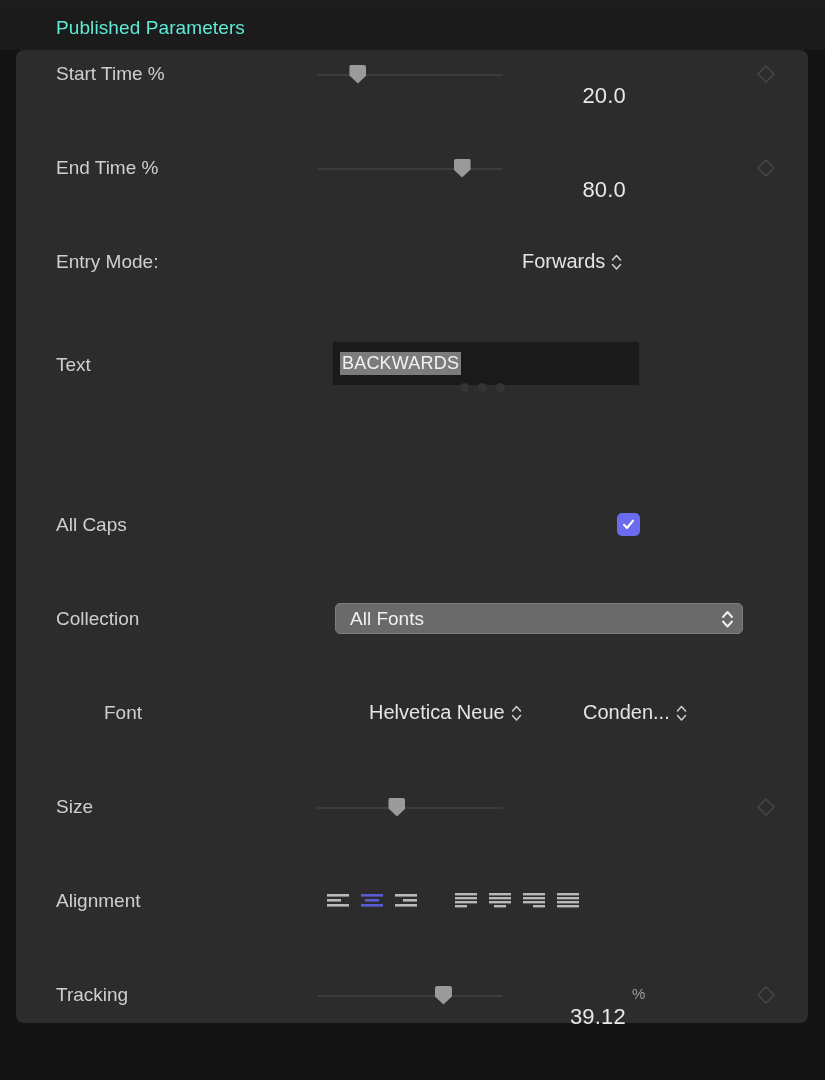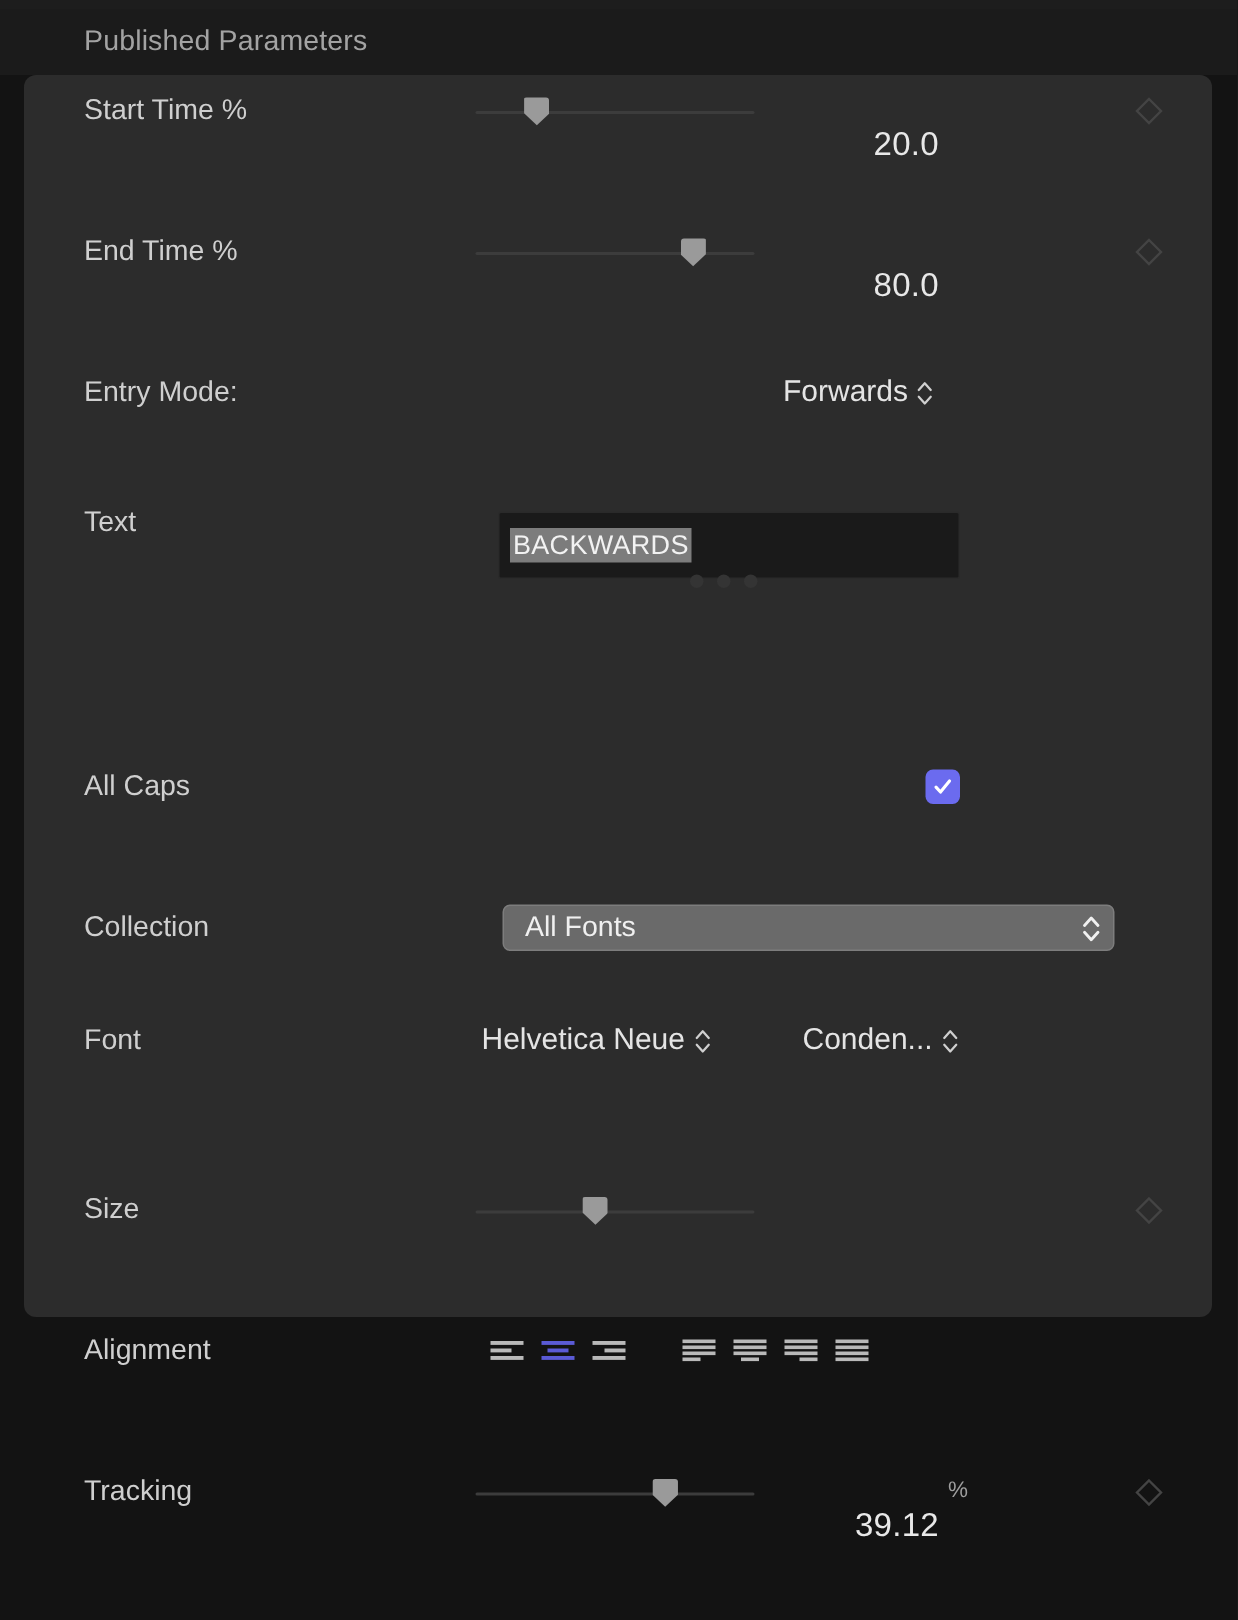--- a/index.html
+++ b/index.html
@@ -13,48 +13,48 @@
 
   
   .top-strip { height:6px; background:#1d1d1d; }
   .panel-header {
     height:44px;
     background:#1b1b1b;
     display:flex; align-items:center;
     padding-left:56px;
   }
   .panel-header .title {
-    color:#a3a3a3; font-size:19px; letter-spacing:.1px;
+    color:#5eead4; font-size:19px; letter-spacing:.1px;
   }
 
   
   .param-panel {
     position:absolute;
     left:16px; top:50px;
-    width:792px; height:828px;
+    width:792px; height:973px;
     background:#2c2c2c;
     border-radius:8px;
   }
 
   .row {
     position:relative;
     height:47px;
     display:flex;
     align-items:center;
   }
   .row.tall { height:76px; align-items:flex-start; }
 
   .label {
     position:absolute;
     left:40px;
     color:#cfcfcf;
     font-size:19px;
     white-space:nowrap;
   }
-  .row.tall .label { top:6px;text-align:center; }
+  .row.tall .label { top:22px;text-align:center; }
 
   
   .slider {
     position:absolute;
     left:301px;
     width:186px;
     height:26px;
   }
   .slider .track {
     position:absolute;
@@ -261,21 +261,21 @@
       <span class="sel-label">All Fonts</span>
       <span class="chev">
         <svg width="13" height="22" viewBox="0 0 13 22">
             <path d="M2 9 L6.5 4 L11 9" fill="none" stroke="#f0f0f0" stroke-width="1.9" stroke-linecap="round" stroke-linejoin="round"></path>
             <path d="M2 13.5 L6.5 18.5 L11 13.5" fill="none" stroke="#f0f0f0" stroke-width="1.9" stroke-linecap="round" stroke-linejoin="round"></path>
           </svg>
       </span>
     </div>
   </div>
 
-  <div class="row" style="top:309px;">
+  <div class="row" style="top:328px;margin-left:48px;">
     <span class="label">Font</span>
     <div class="popup-plain" style="left:305px;">
       <span>Helvetica Neue</span>
       <span class="chev">
         <svg width="11" height="20" viewBox="0 0 11 20">
             <path d="M1.5 8 L5.5 3.5 L9.5 8" fill="none" stroke="#cfcfcf" stroke-width="1.5" stroke-linecap="round" stroke-linejoin="round"></path>
             <path d="M1.5 12.5 L5.5 17 L9.5 12.5" fill="none" stroke="#cfcfcf" stroke-width="1.5" stroke-linecap="round" stroke-linejoin="round"></path>
           </svg>
       </span>
     </div>

